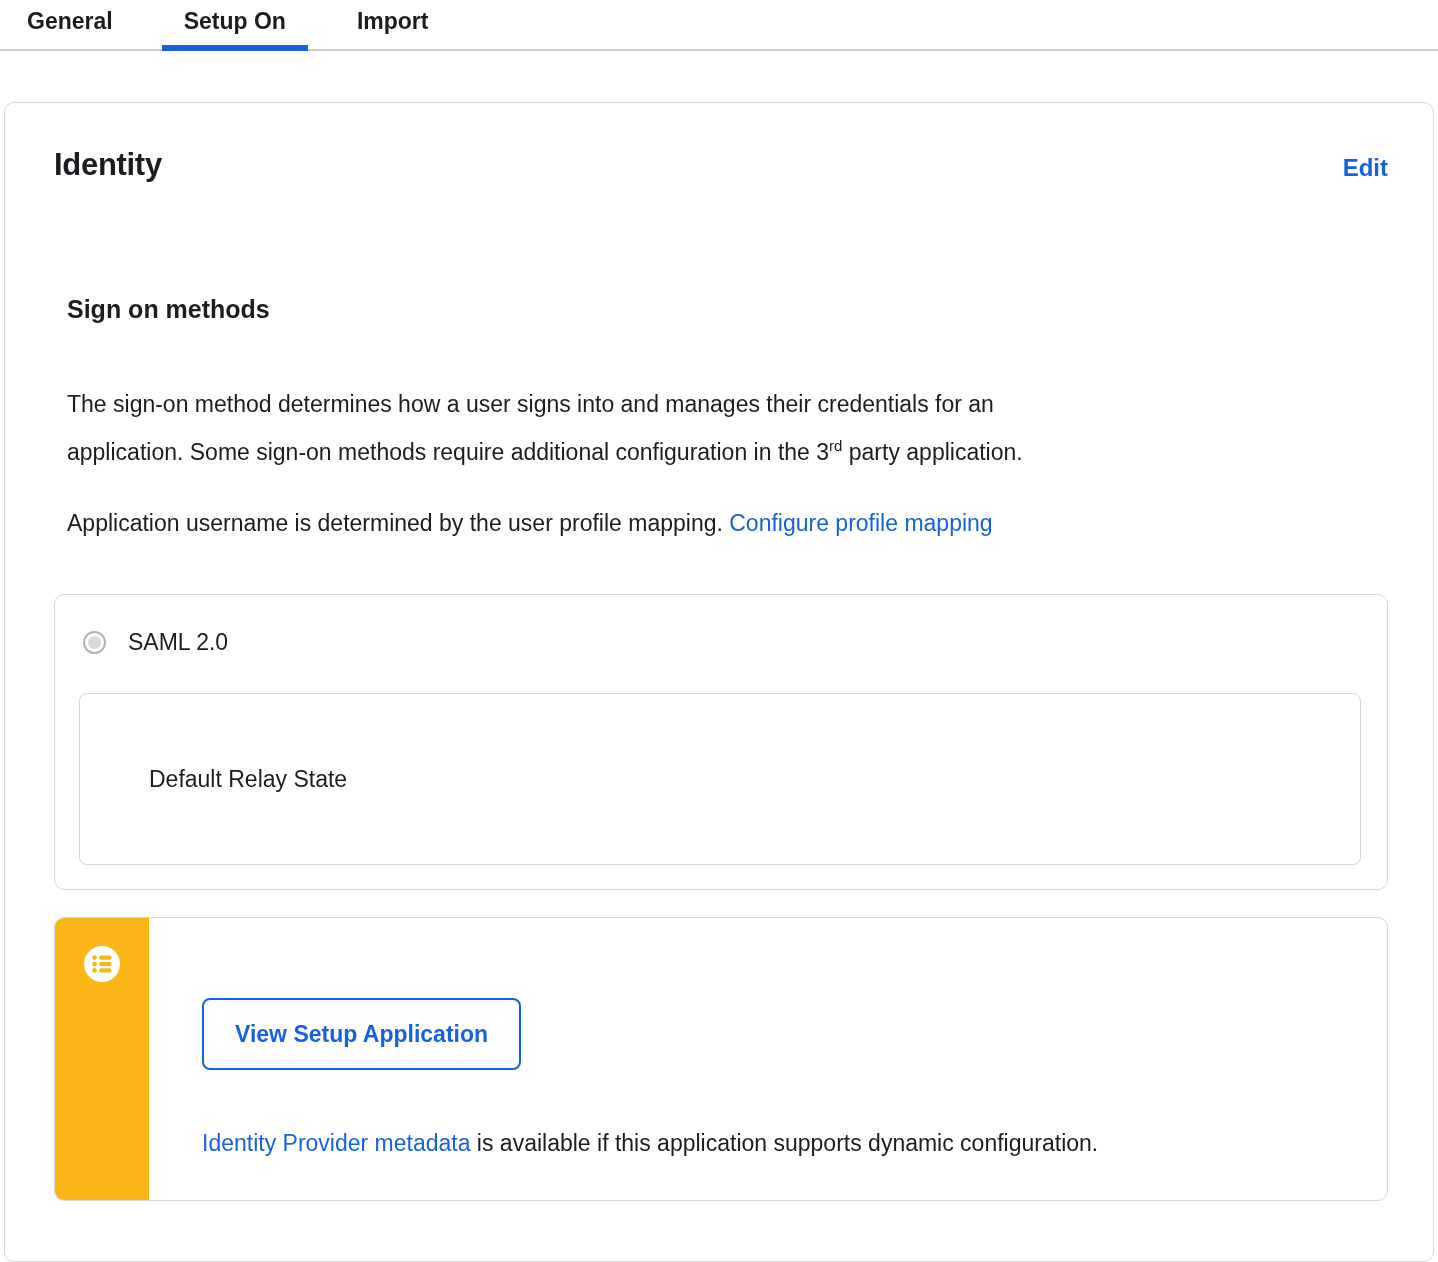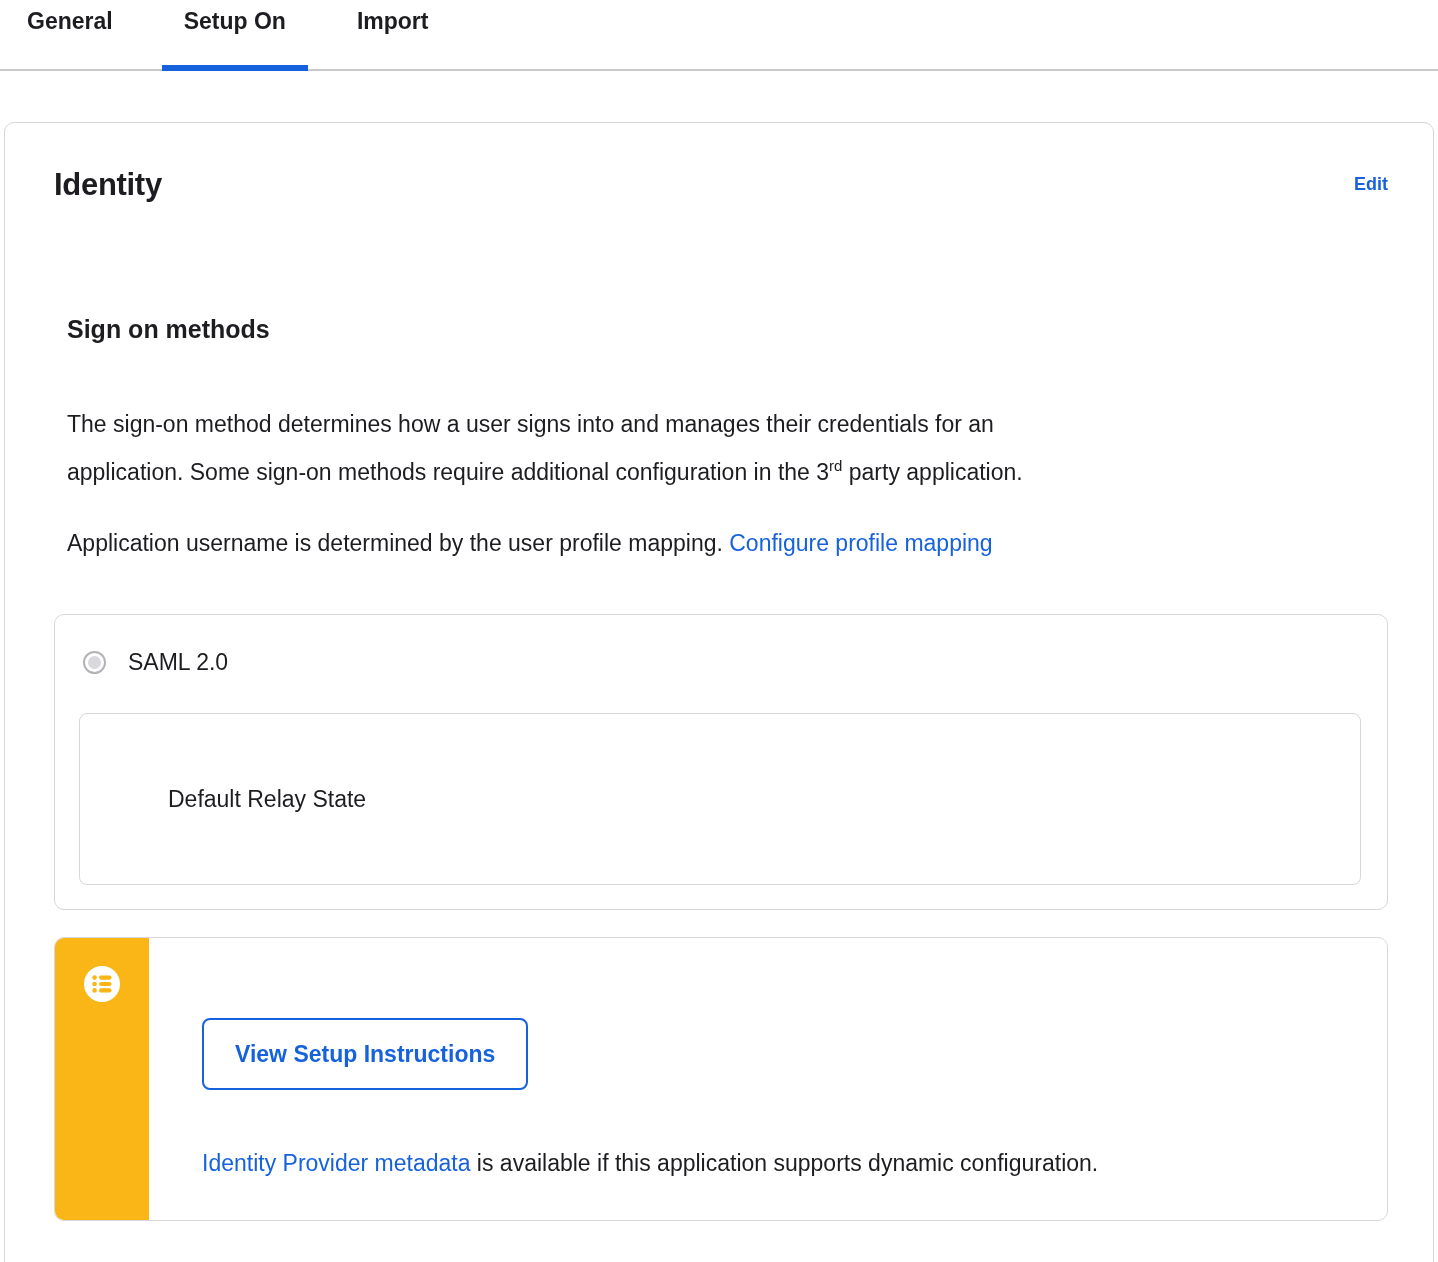--- a/index.html
+++ b/index.html
@@ -12,43 +12,43 @@
   *{box-sizing:border-box}
   html,body{margin:0;padding:0}
   body{
     width:1438px;height:1262px;overflow:hidden;background:#fff;
     font-family:"Liberation Sans",sans-serif;color:var(--text-color);
     -webkit-font-smoothing:antialiased;
   }
 
   
   .tabbar{display:flex;border-bottom:2px solid var(--tab-rule);padding-left:5px}
-  .tab{position:relative;font-size:23px;font-weight:700;padding:8px 22px 34px;cursor:pointer;white-space:nowrap}
+  .tab{position:relative;font-size:23px;font-weight:700;padding:8px 22px 14px;cursor:pointer;white-space:nowrap}
   .tab + .tab{margin-left:27px}
   .tab.active::after{content:"";position:absolute;left:0;right:0;bottom:-2px;height:6px;background:var(--accent-blue)}
 
   
   .card{margin:51px 4px 0;border:1px solid var(--border-color);border-radius:10px;height:1160px;padding:44px 45px 40px 49px;background:#fff}
   .card-header{display:flex;justify-content:space-between;align-items:flex-start}
   .page-title{font-size:31px;font-weight:700;margin:0;letter-spacing:-.3px}
-  .edit-link{font-size:18px;font-weight:700;color:var(--accent-blue);text-decoration:none;margin-top:7px;cursor:pointer}
+  .edit-link{font-size:24px;font-weight:700;color:var(--accent-blue);text-decoration:none;margin-top:7px;cursor:pointer}
 
   .section-heading{font-size:25px;font-weight:700;margin:112px 0 0 13px}
   .body-text{font-size:23px;line-height:48px;margin:56px 0 0 13px}
   .body-text sup{font-size:15px;line-height:0}
   .username-text{font-size:23px;line-height:48px;margin:23px 0 0 13px}
   a.inline-link{color:var(--accent-blue);text-decoration:none;cursor:pointer}
 
   
   .method-box{margin-top:47px;border:1px solid var(--border-color);border-radius:10px;padding:34px 26px 24px 24px}
   .radio-row{display:flex;align-items:center;margin-left:4px}
   .radio{width:23px;height:23px;border-radius:50%;border:2px solid #b3b3b7;background:#fff;display:flex;align-items:center;justify-content:center;flex:none;cursor:default}
   .radio-dot{width:13px;height:13px;border-radius:50%;background:#d9d9dd}
   .radio-label{font-size:23px;margin-left:22px}
-  .relay-box{margin-top:37px;border:1px solid var(--border-color);border-radius:8px;height:172px;display:flex;align-items:center;padding-left:88px;font-size:23px}
+  .relay-box{margin-top:37px;border:1px solid var(--border-color);border-radius:8px;height:172px;display:flex;align-items:center;padding-left:69px;font-size:23px}
 
   
   .callout{margin-top:27px;border:1px solid var(--border-color);border-radius:10px;display:flex;overflow:hidden;min-height:284px}
   .callout-bar{width:94px;flex:none;background:var(--warning-yellow);display:flex;justify-content:center;align-items:flex-start;padding-top:28px;color:var(--warning-yellow)}
   .callout-content{flex:1;padding:33px 40px 33px 53px}
   .callout-title{font-size:23px;line-height:29px;margin:0}
   .callout-title .bold{font-weight:700}
   .setup-btn{margin-top:47px;display:inline-block;background:#fff;border:2px solid var(--accent-blue);border-radius:8px;color:var(--accent-blue);font-weight:700;font-size:23px;font-family:inherit;padding:0 31px;height:72px;cursor:pointer}
   .metadata-line{font-size:23px;line-height:27px;margin:60px 0 0}
 </style>
@@ -97,20 +97,20 @@
         <circle cx="18" cy="18" r="18" fill="#ffffff"></circle>
         <circle cx="10.6" cy="11.6" r="2.3" fill="currentColor"></circle>
         <rect x="15" y="9.5" width="12.6" height="4.2" rx="2.1" fill="currentColor"></rect>
         <circle cx="10.6" cy="18" r="2.3" fill="currentColor"></circle>
         <rect x="15" y="15.9" width="12.6" height="4.2" rx="2.1" fill="currentColor"></rect>
         <circle cx="10.6" cy="24.4" r="2.3" fill="currentColor"></circle>
         <rect x="15" y="22.3" width="12.6" height="4.2" rx="2.1" fill="currentColor"></rect>
       </svg>
     </div>
     <div class="callout-content">
-      <button class="setup-btn">View Setup Instructions</button>
+      <button class="setup-btn">View Setup Application</button>
       <p class="metadata-line">
         <a class="inline-link">Identity Provider metadata</a><span> is available if this application supports dynamic configuration.</span>
       </p>
     </div>
   </div>
 
 </section>
 
 </body></html>

